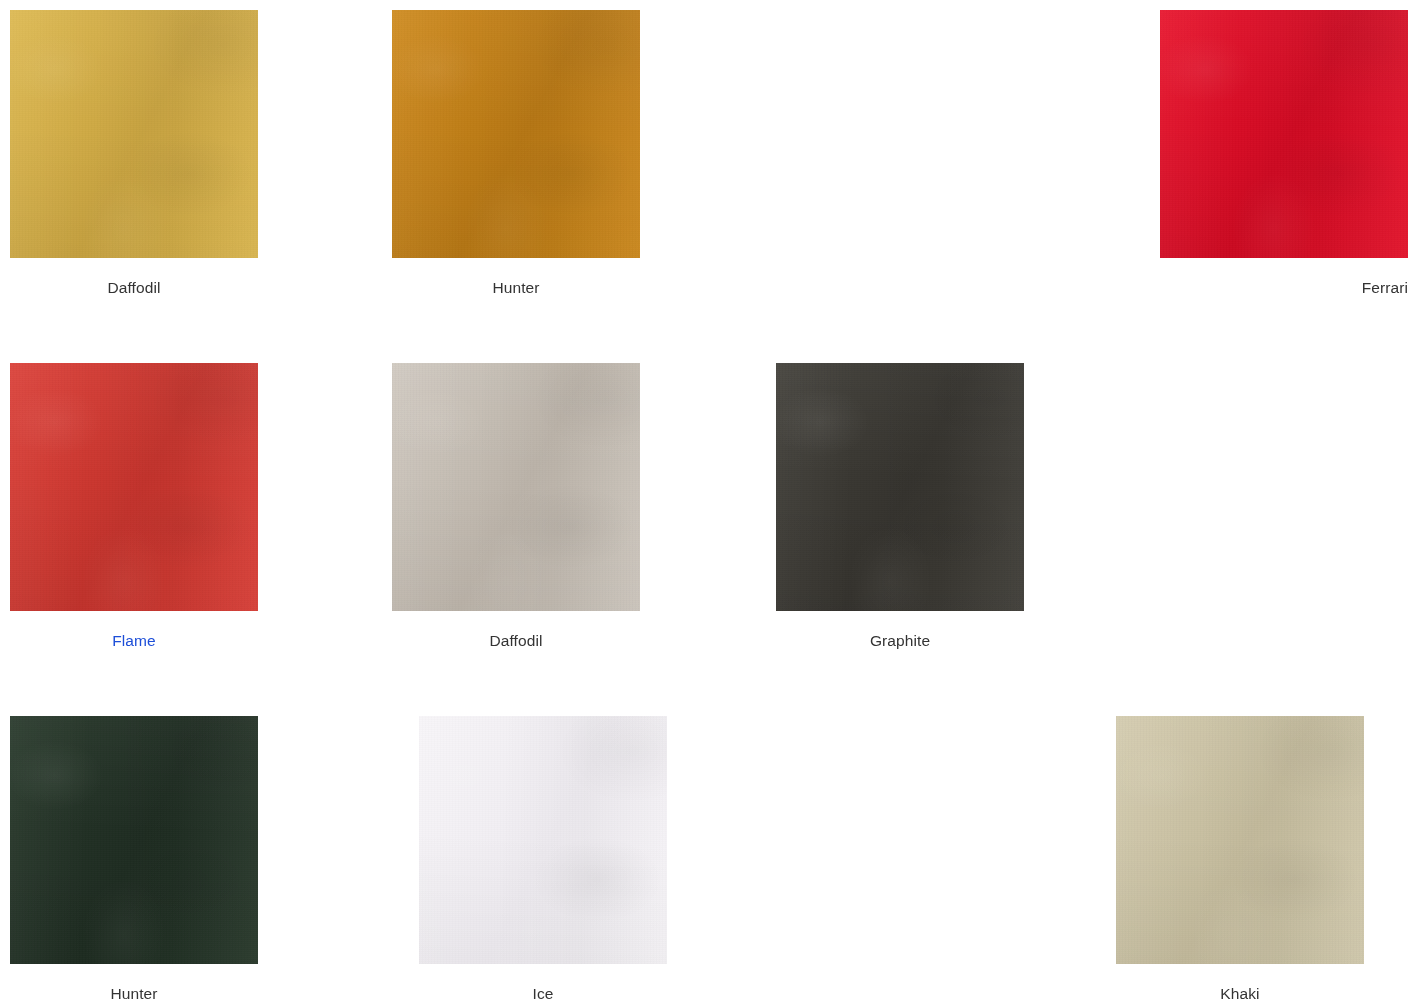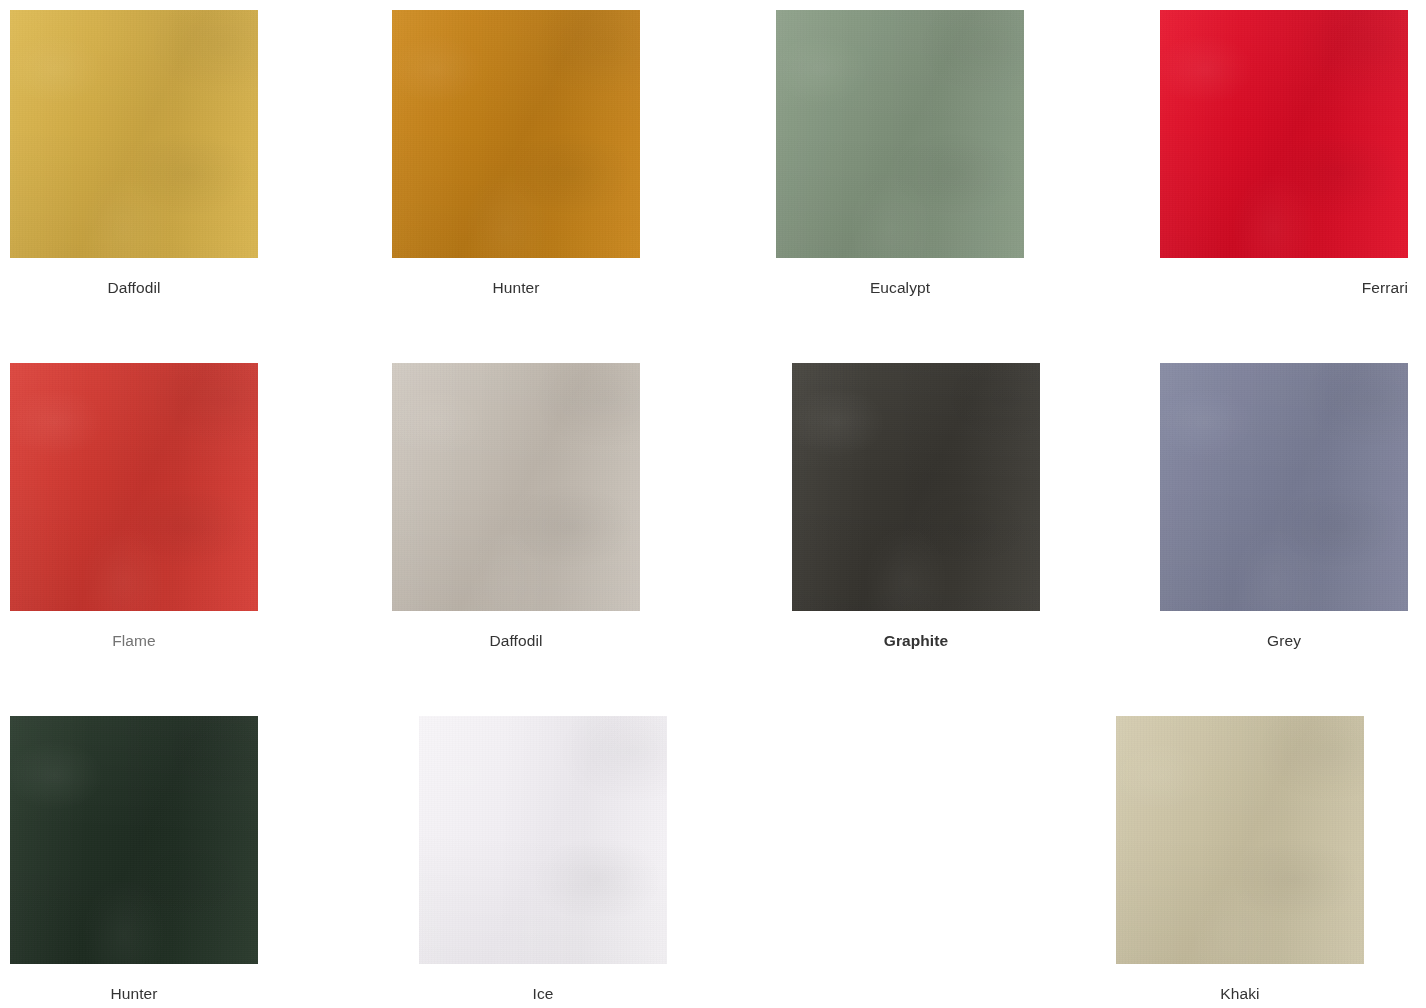--- a/index.html
+++ b/index.html
@@ -86,67 +86,51 @@
       <div class="swatch-label" style="color: rgb(51, 51, 51); width: 248px;">Daffodil</div>
     </div>
     <div class="swatch-cell" style="left: 392px; top: 10px;">
       <div class="swatch-chip" style="width: 248px; height: 248px; background-color: rgb(206, 138, 28); background-image: linear-gradient(118deg, rgb(206, 138, 28) 0%, rgb(183, 119, 20) 52%, rgb(206, 138, 28) 100%);">
         <div class="tex-a"></div>
         <div class="tex-b"></div>
         <div class="tex-c"></div>
       </div>
       <div class="swatch-label" style="color: rgb(51, 51, 51); width: 248px;">Hunter</div>
     </div>
-    <div class="swatch-cell" style="left: 776px; top: 10px;">
-      <div class="swatch-chip" style="width: 248px; height: 248px; background-color: rgb(139, 158, 135); background-image: linear-gradient(118deg, rgb(139, 158, 135) 0%, rgb(123, 142, 119) 52%, rgb(139, 158, 135) 100%);">
-        <div class="tex-a"></div>
-        <div class="tex-b"></div>
-        <div class="tex-c"></div>
-      </div>
-      <div class="swatch-label" style="color: rgb(51, 51, 51); width: 248px;">Eucalypt</div>
-    </div>
     <div class="swatch-cell" style="left: 1160px; top: 10px;">
       <div class="swatch-chip" style="width: 248px; height: 248px; background-color: rgb(232, 18, 43); background-image: linear-gradient(118deg, rgb(232, 18, 43) 0%, rgb(208, 10, 34) 52%, rgb(232, 18, 43) 100%);">
         <div class="tex-a"></div>
         <div class="tex-b"></div>
         <div class="tex-c"></div>
       </div>
       <div class="swatch-label" style="color: rgb(51, 51, 51); width: 248px; text-align: right;">Ferrari</div>
     </div>
     <div class="swatch-cell" style="left: 10px; top: 363px;">
       <div class="swatch-chip" style="width: 248px; height: 248px; background-color: rgb(219, 63, 55); background-image: linear-gradient(118deg, rgb(219, 63, 55) 0%, rgb(196, 51, 44) 52%, rgb(219, 63, 55) 100%);">
         <div class="tex-a"></div>
         <div class="tex-b"></div>
         <div class="tex-c"></div>
       </div>
-      <div class="swatch-label" style="color: #737373; width: 248px;">Flame</div>
+      <div class="swatch-label" style="color: #1d4ed8; width: 248px;">Flame</div>
     </div>
     <div class="swatch-cell" style="left: 392px; top: 363px;">
       <div class="swatch-chip" style="width: 248px; height: 248px; background-color: rgb(207, 200, 191); background-image: linear-gradient(118deg, rgb(207, 200, 191) 0%, rgb(189, 181, 171) 52%, rgb(207, 200, 191) 100%);">
         <div class="tex-a"></div>
         <div class="tex-b"></div>
         <div class="tex-c"></div>
       </div>
       <div class="swatch-label" style="color: rgb(51, 51, 51); width: 248px;">Daffodil</div>
     </div>
-    <div class="swatch-cell" style="left: 792px; top: 363px; font-weight: bold;">
+    <div class="swatch-cell" style="left: 776px; top: 363px;">
       <div class="swatch-chip" style="width: 248px; height: 248px; background-color: rgb(65, 63, 57); background-image: linear-gradient(118deg, rgb(65, 63, 57) 0%, rgb(53, 51, 46) 52%, rgb(65, 63, 57) 100%);">
         <div class="tex-a"></div>
         <div class="tex-b"></div>
         <div class="tex-c"></div>
       </div>
       <div class="swatch-label" style="color: rgb(51, 51, 51); width: 248px;">Graphite</div>
-    </div>
-    <div class="swatch-cell" style="left: 1160px; top: 363px;">
-      <div class="swatch-chip" style="width: 248px; height: 248px; background-color: rgb(131, 135, 160); background-image: linear-gradient(118deg, rgb(131, 135, 160) 0%, rgb(118, 122, 147) 52%, rgb(131, 135, 160) 100%);">
-        <div class="tex-a"></div>
-        <div class="tex-b"></div>
-        <div class="tex-c"></div>
-      </div>
-      <div class="swatch-label" style="color: rgb(51, 51, 51); width: 248px;">Grey</div>
     </div>
     <div class="swatch-cell" style="left: 10px; top: 716px;">
       <div class="swatch-chip" style="width: 248px; height: 248px; background-color: rgb(39, 56, 42); background-image: linear-gradient(118deg, rgb(39, 56, 42) 0%, rgb(30, 44, 33) 52%, rgb(39, 56, 42) 100%);">
         <div class="tex-a"></div>
         <div class="tex-b"></div>
         <div class="tex-c"></div>
       </div>
       <div class="swatch-label" style="color: rgb(51, 51, 51); width: 248px;">Hunter</div>
     </div>
     <div class="swatch-cell" style="left: 392px; top: 716px; margin-left: 27px;">

